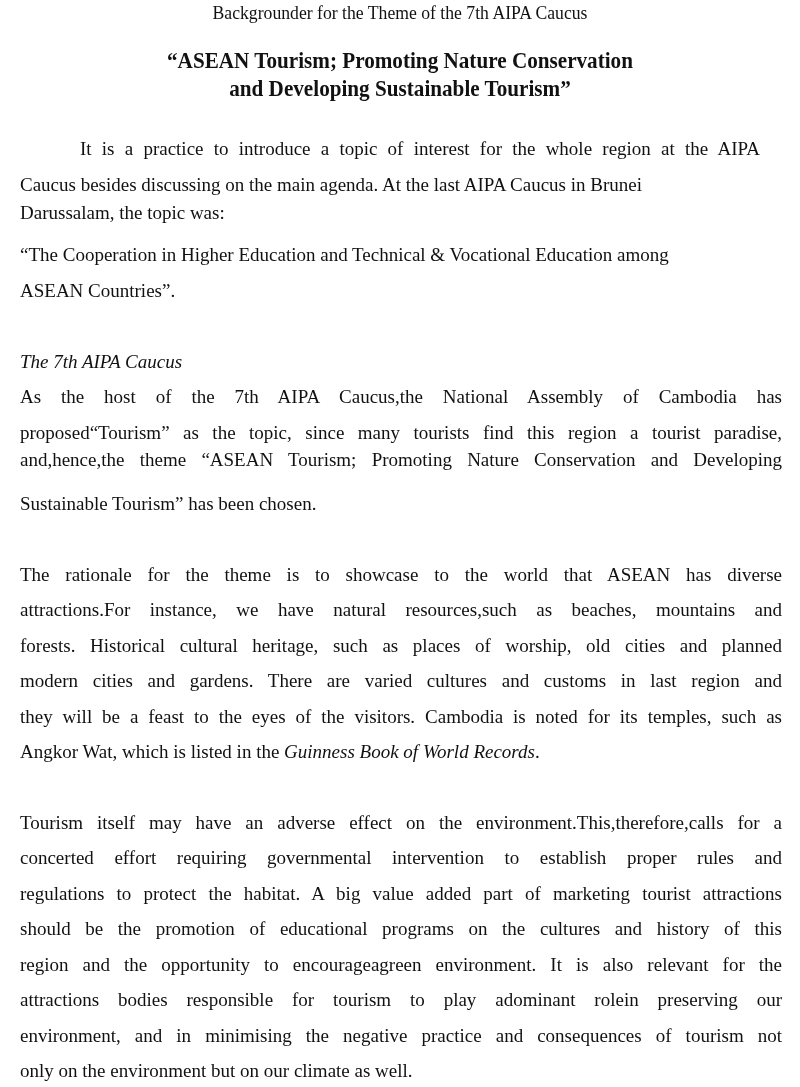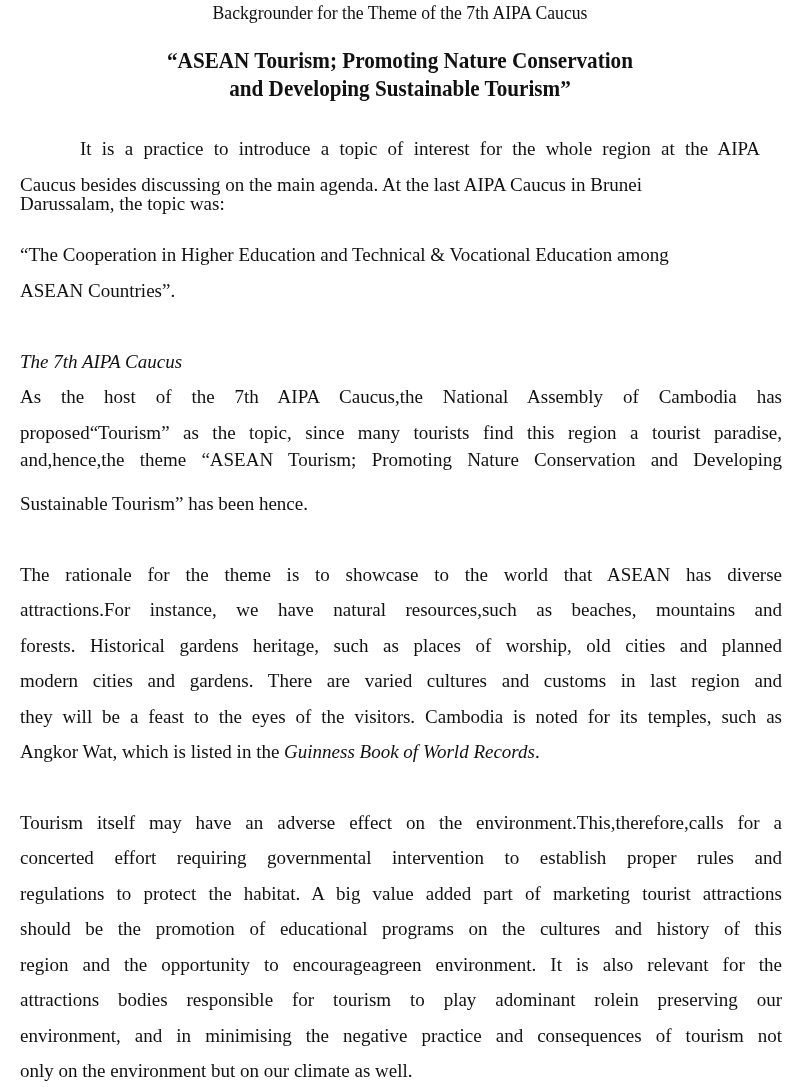--- a/index.html
+++ b/index.html
@@ -19,37 +19,37 @@
 <body>
 
 <div>
   <div class="header sub">Backgrounder for the Theme of the 7th AIPA Caucus</div>
   <div class="header title t1">“ASEAN Tourism; Promoting Nature Conservation</div>
   <div class="header title t2">and Developing Sustainable Tourism”</div>
 
   <div class="body-text">
     <div class="line indent justify" style="top:137px">It is a practice to introduce a topic of interest for the whole region at the AIPA</div>
     <div class="line" style="top:173px">Caucus besides discussing on the main agenda. At the last AIPA Caucus in Brunei</div>
-    <div class="line" style="top:192px">Darussalam, the topic was:</div>
+    <div class="line" style="top:201px">Darussalam, the topic was:</div>
     <div class="line" style="top:243px">“The Cooperation in Higher Education and Technical &amp; Vocational Education among</div>
     <div class="line" style="top:279px">ASEAN Countries”.</div>
   </div>
 
   <div class="body-text">
     <div class="line" style="top:350px"><em>The 7th AIPA Caucus</em></div>
     <div class="line justify" style="top:385px">As the host of the 7th AIPA Caucus,the National Assembly of Cambodia has</div>
     <div class="line justify" style="top:421px">proposed“Tourism” as the topic, since many tourists find this region a tourist paradise,</div>
     <div class="line justify" style="top:448px">and,hence,the theme “ASEAN Tourism; Promoting Nature Conservation and Developing</div>
-    <div class="line" style="top:492px">Sustainable Tourism” has been hence.</div>
+    <div class="line" style="top:492px">Sustainable Tourism” has been chosen.</div>
   </div>
 
   <div class="body-text">
     <div class="line justify" style="top:563px">The rationale for the theme is to showcase to the world that ASEAN has diverse</div>
     <div class="line justify" style="top:598px">attractions.For instance, we have natural resources,such as beaches, mountains and</div>
-    <div class="line justify" style="top:634px">forests. Historical gardens heritage, such as places of worship, old cities and planned</div>
+    <div class="line justify" style="top:634px">forests. Historical cultural heritage, such as places of worship, old cities and planned</div>
     <div class="line justify" style="top:669px">modern cities and gardens. There are varied cultures and customs in last region and</div>
     <div class="line justify" style="top:705px">they will be a feast to the eyes of the visitors. Cambodia is noted for its temples, such as</div>
     <div class="line" style="top:740px"><span>Angkor Wat, which is listed in the </span><em>Guinness Book of World Records</em><span>.</span></div>
   </div>
 
   <div class="body-text">
     <div class="line justify" style="top:811px">Tourism itself may have an adverse effect on the environment.This,therefore,calls for a</div>
     <div class="line justify" style="top:846px">concerted effort requiring governmental intervention to establish proper rules and</div>
     <div class="line justify" style="top:882px">regulations to protect the habitat. A big value added part of marketing tourist attractions</div>
     <div class="line justify" style="top:917px">should be the promotion of educational programs on the cultures and history of this</div>

